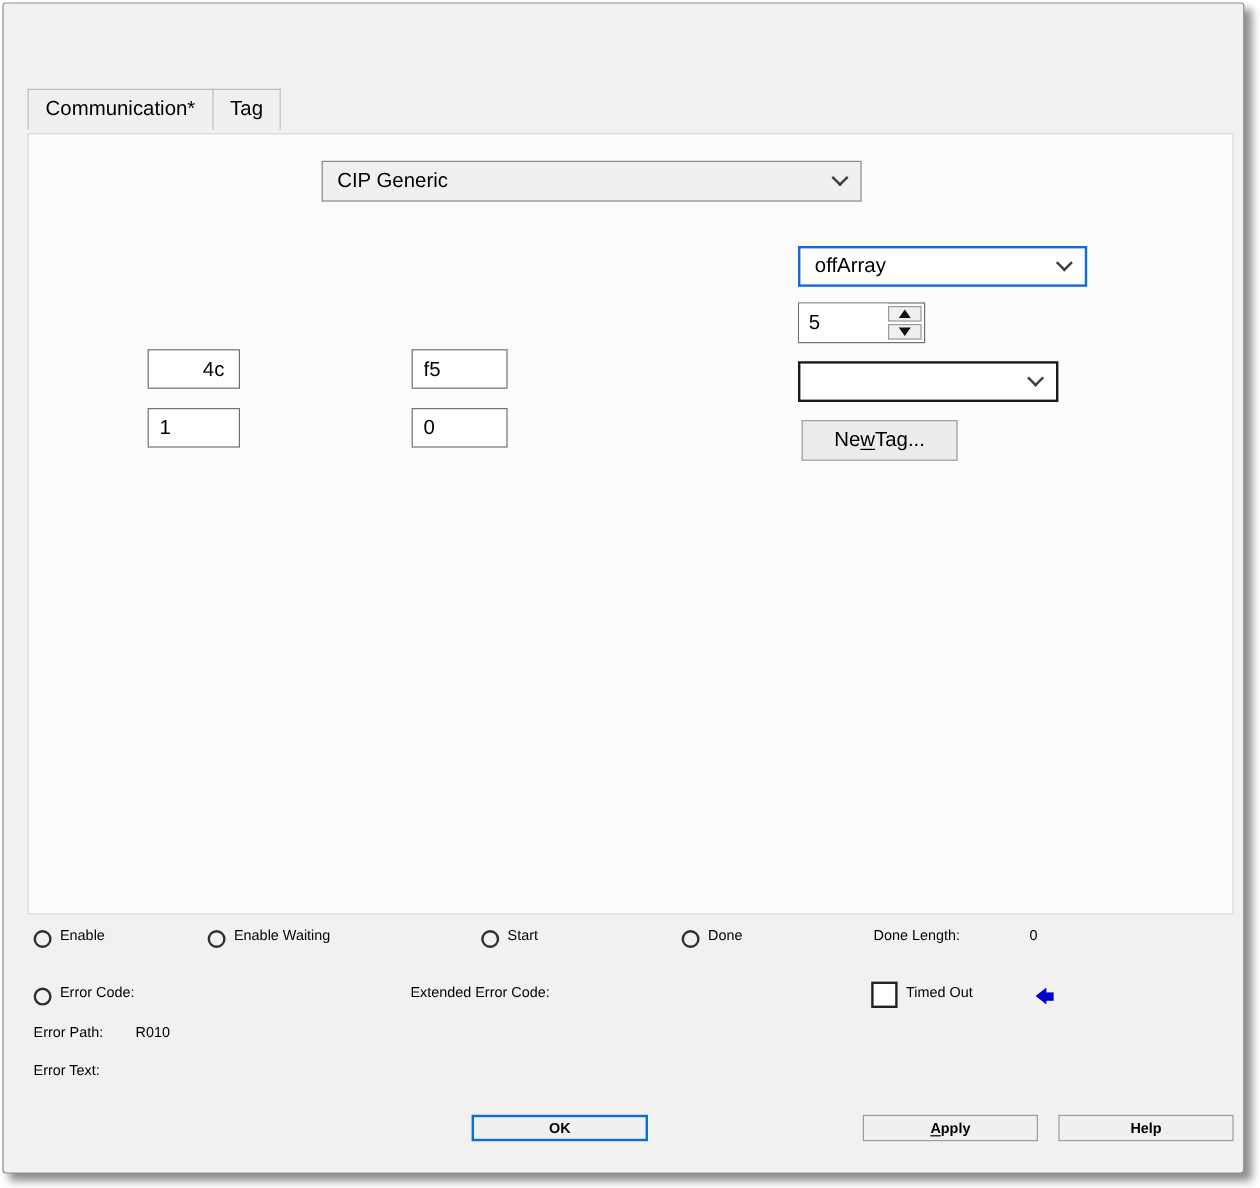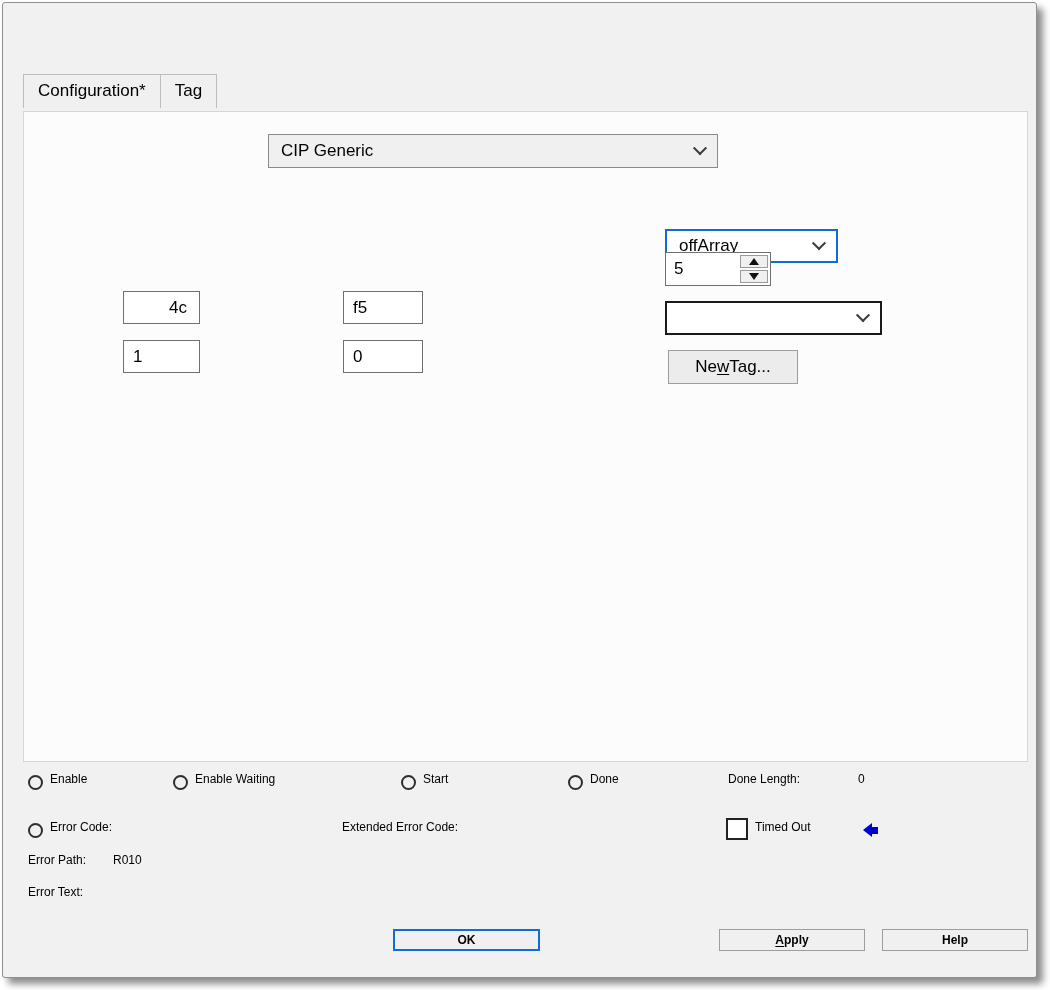--- a/index.html
+++ b/index.html
@@ -76,39 +76,39 @@
 </style>
 </head>
 <body>
 
 <div class="stage">
   <div class="dialog">
 
 
     <div class="tabs">
       <div class="tab">
-        <span class="tlabel">Configuration*</span>
+        <span class="tlabel">Communication*</span>
       </div>
       <div class="tab">
         <span class="tlabel">Tag</span>
       </div>
     </div>
 
     <div class="panel"></div>
 
     <label class="lbl" style="left:42px; top:138px;"><span>Message </span><span class="mn">T</span><span>ype:</span></label>
     <div class="combo" style="left:265px; top:131px; width:450px;">
       <span>CIP Generic</span>
       <span class="chev"></span>
     </div>
 
     <label class="lbl" style="left:42px; top:203px; width:82px;"><span>Service T</span><span class="mn">y</span><span>pe:</span></label>
 
     <label class="lbl" style="left:490px; top:208px;"><span></span><span class="mn">S</span><span>ource</span></label>
-    <div class="combo focus" style="left:662px; top:202px; width:173px;margin-top:24px;">
+    <div class="combo focus" style="left:662px; top:202px; width:241px;">
       <span>offArray</span>
       <span class="chev"></span>
     </div>
 
     <label class="lbl" style="left:490px; top:256px;"><span>Source </span><span class="mn">L</span><span>ength:</span></label>
     <div class="spinner" style="left:662px; top:249px;">
       <input class="spin-text" value="5" style="">
       <div class="spin-btns">
         <div class="spin-btn">
             <span class="tri-up"></span>

